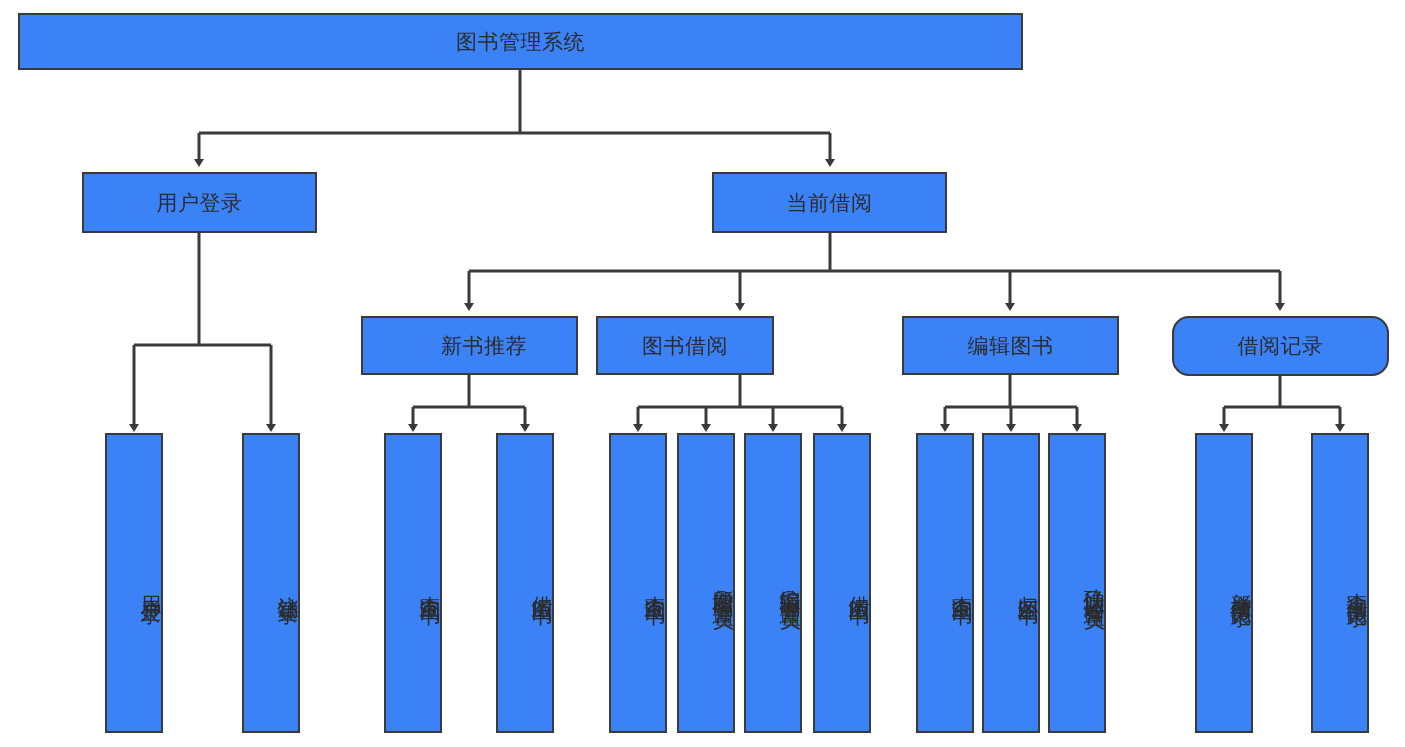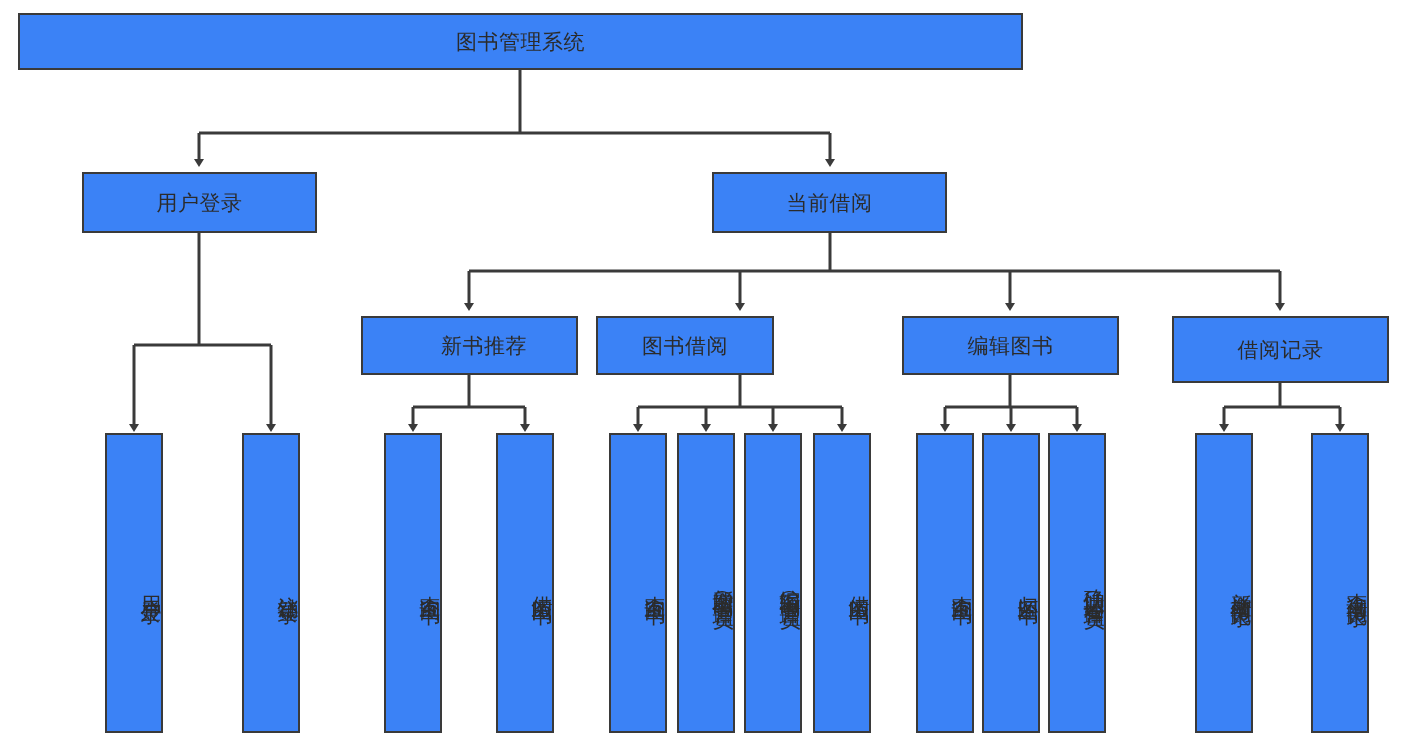--- a/index.html
+++ b/index.html
@@ -131,21 +131,21 @@
 
   <div class="node h" style="left:361px; top:316px; width:217px; height:59px;padding-left:29px;">
     <span class="lbl">新书推荐</span>
   </div>
   <div class="node h" style="left:596px; top:316px; width:178px; height:59px;">
     <span class="lbl">图书借阅</span>
   </div>
   <div class="node h" style="left:902px; top:316px; width:217px; height:59px;">
     <span class="lbl">编辑图书</span>
   </div>
-  <div class="node h" style="left:1172px; top:316px; width:217px; height:67px;">
+  <div class="node h" style="left:1172px; top:316px; width:217px; height:60px;border-radius:17px;">
     <span class="lbl">借阅记录</span>
   </div>
 
   <div class="node v" style="left:105px; top:433px; width:58px; height:300px;">
     <span class="lbl">用户登录</span>
   </div>
   <div class="node v" style="left:242px; top:433px; width:58px; height:300px;">
     <span class="lbl">注销登录</span>
   </div>
 

